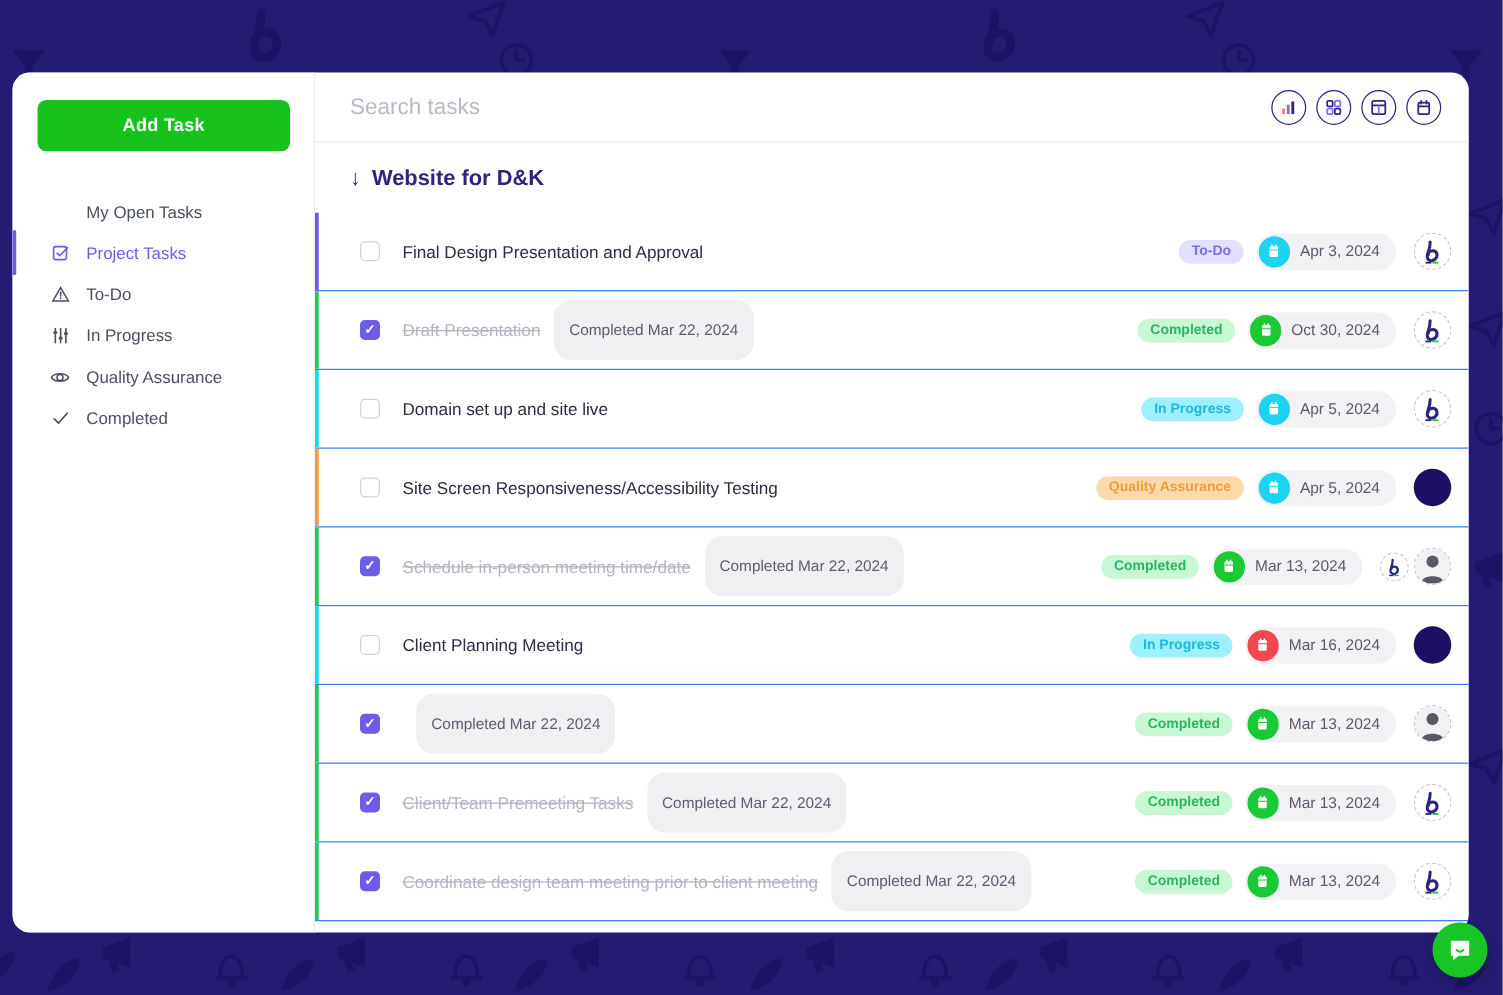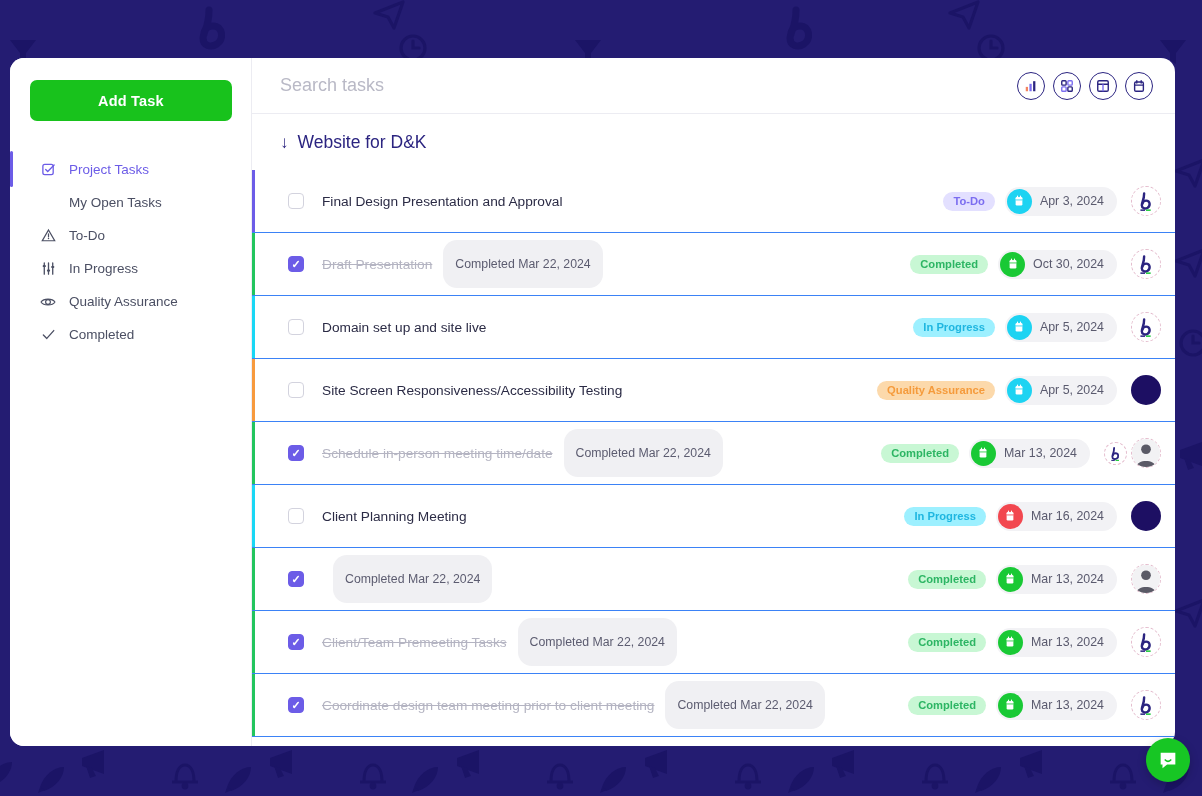--- a/index.html
+++ b/index.html
@@ -91,21 +91,21 @@
     padding: 0;
   }
 
   #section-head {
     height: 56px; flex: 0 0 56px;
     display: flex; align-items: center;
     padding-left: 28px;
     gap: 9px;
   }
   #section-arrow { color: #2b2480; font-size: 17px; line-height: 1; }
-  #section-title { font-size: 17.5px; color: #2b2480; font-weight: 400; }
+  #section-title { font-size: 17.5px; color: #2b2480; font-weight: 700; }
 
   
   #task-list { flex: 1; overflow: hidden; }
   .task-row {
     position: relative;
     height: 63px;
     border-bottom: 1px solid #3b82f6;
     display: flex; align-items: center;
     padding-left: 36px; padding-right: 14px;
   }
@@ -253,31 +253,31 @@
       <use href="#p-rocket" x="1163" y="765"></use>
     </g>
   </svg>
 </div>
 
 <div id="app-card">
 
   <aside id="sidebar">
     <button id="add-task-btn">Add Task</button>
     <nav id="nav-list">
+        <div class="nav-item sub">
+          <span>My Open Tasks</span>
+        </div>
         <div class="nav-item active">
           <span class="nav-ico">
             <svg width="15" height="15" viewBox="0 0 16 16">
               <rect x="2" y="2.5" width="11" height="11" rx="2" fill="none" stroke="currentColor" stroke-width="1.4"></rect>
               <path d="M5 8 L7.2 10.2 L14 3.2" stroke="currentColor" stroke-width="1.4" fill="none" stroke-linecap="round"></path>
             </svg>
           </span>
           <span>Project Tasks</span>
-        </div>
-        <div class="nav-item sub">
-          <span>My Open Tasks</span>
         </div>
         <div class="nav-item">
           <span class="nav-ico">
             <svg width="15" height="15" viewBox="0 0 16 16">
               <path d="M8 2.2 L14.6 13.6 H1.4 Z" fill="none" stroke="currentColor" stroke-width="1.3"></path>
               <path d="M8 6.2 V9.4" stroke="currentColor" stroke-width="1.3" stroke-linecap="round"></path>
               <circle cx="8" cy="11.3" r=".8" fill="currentColor"></circle>
             </svg>
           </span>
           <span>To-Do</span>

